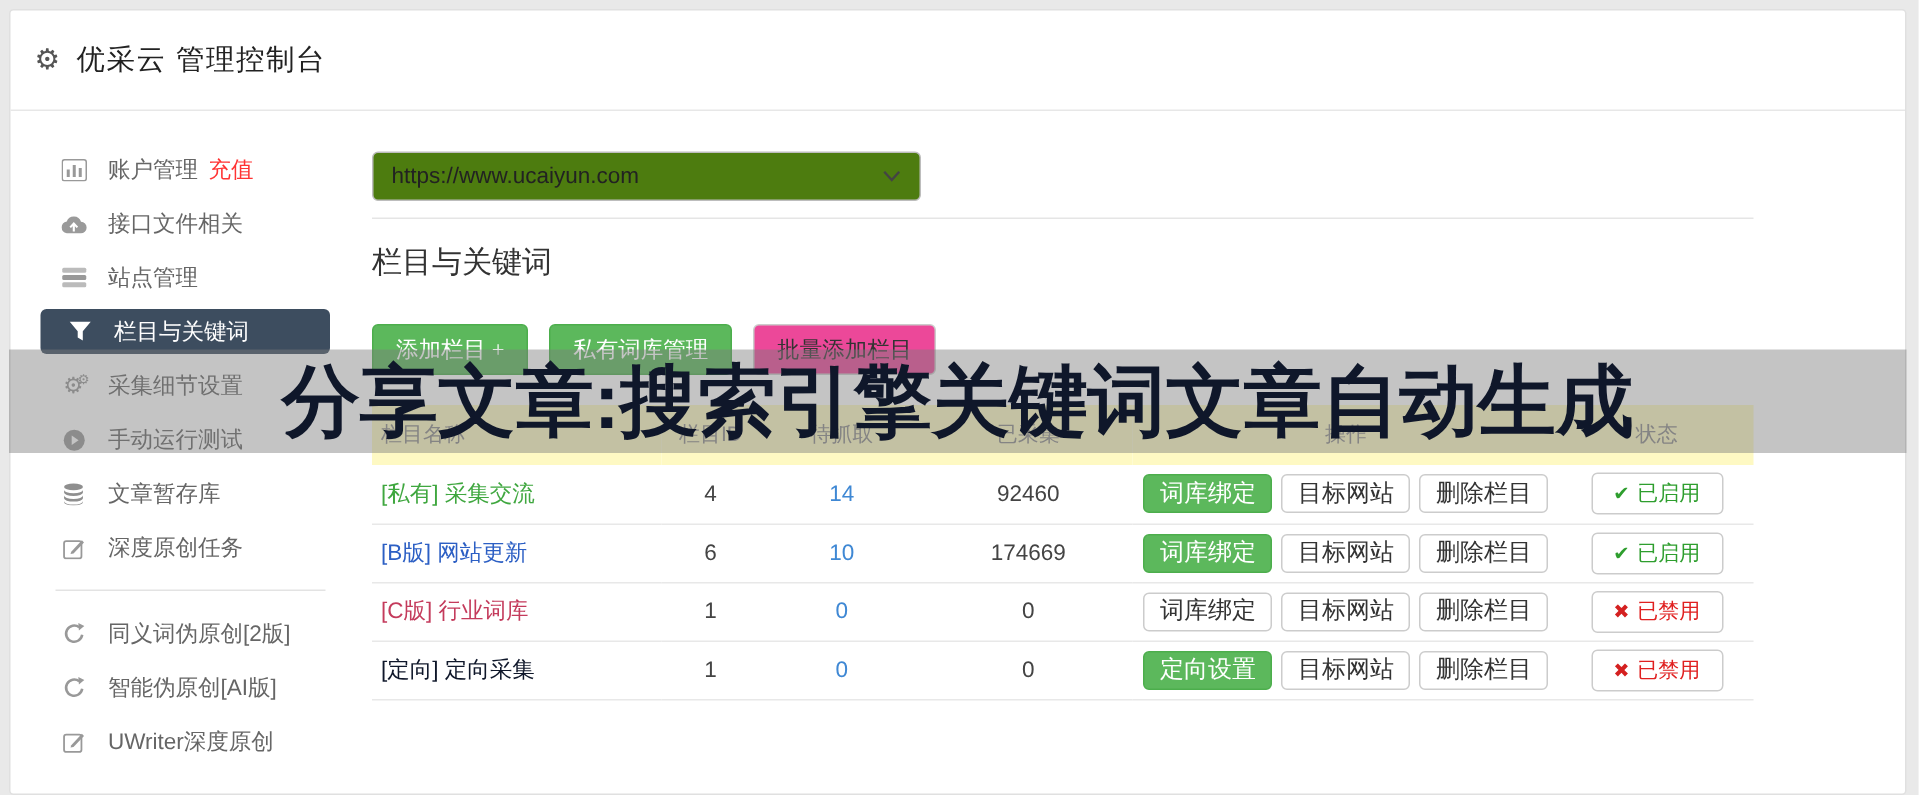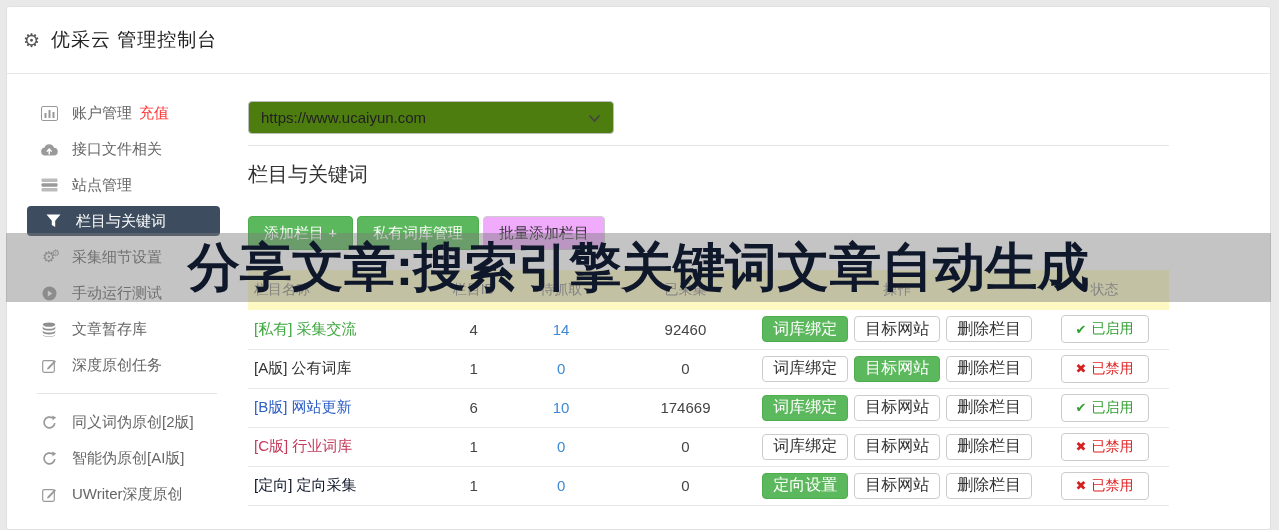--- a/index.html
+++ b/index.html
@@ -28,25 +28,25 @@
   .side-divider { height:1px; background:#e3e3e3; margin:10px 30px 10px 30px; }
   .icn svg { display:block; }
 
   
   .main { position:absolute; left:241px; top:67px; width:921px; }
   .site-select { margin-top:27px; width:366px; height:33px; border:1px solid #bdbdbd; border-radius:4px;
                  display:flex; align-items:center; justify-content:space-between;
                  padding:0 12px 0 12px; font-size:15px; color:#222; cursor:pointer; background:#4d7c0f; }
   .hr { height:1px; background:#e5e5e5; margin-top:11px; }
   .section-title { margin-top:15px; font-size:20px; font-weight:500; color:#333; }
-  .toolbar { margin-top:28px; display:flex; gap:4px; }
+  .toolbar { margin-top:28px; display:flex; gap:14px;font-family:Liberation Serif, serif; }
   .btn { height:34px; border-radius:4px; font-size:15px; padding:0 15px; cursor:pointer;
          font-family:inherit; }
   .btn.green { background:#5cb85c; border:1px solid #4cae4c; color:#fff; }
-  .btn.plain { background:#f0abfc; border:1px solid #ccc; color:#333; }
+  .btn.plain { background:#ec4899; border:1px solid #ccc; color:#333; }
 
   
   table { margin-top:20px; width:100%; border-collapse:collapse; table-layout:fixed; }
   col.c-name{width:21%} col.c-id{width:7%} col.c-pending{width:12%}
   col.c-collected{width:15%} col.c-actions{width:31%} col.c-status{width:14%}
   thead th { background:#fef9c3; color:#8a8a8a; font-weight:400; font-size:14px; height:40px;
              text-align:center; }
   thead th:first-child { text-align:left; padding-left:6px; }
   tbody td { height:39px; border-bottom:1px solid #e8e8e8; font-size:15px; text-align:center; color:#444; }
   tbody td:first-child { text-align:left; padding-left:6px; }
@@ -234,37 +234,20 @@
                   <button class="btn-mini plain">目标网站</button>
                   <button class="btn-mini plain">删除栏目</button>
                 </div>
               </td>
               <td><button class="status-btn enabled">
                   <span class="st-icon">✔</span>
                   <span>已启用</span>
                 </button></td>
             </tr>
             <tr>
-              <td><span class="name-link" style="color: rgb(51, 51, 51);">[A版] 公有词库</span></td>
-              <td>1</td>
-              <td><span class="num-link">0</span></td>
-              <td>0</td>
-              <td>
-                <div class="act-wrap">
-                  <button class="btn-mini plain">词库绑定</button>
-                  <button class="btn-mini green">目标网站</button>
-                  <button class="btn-mini plain">删除栏目</button>
-                </div>
-              </td>
-              <td><button class="status-btn disabled">
-                  <span class="st-icon">✖</span>
-                  <span>已禁用</span>
-                </button></td>
-            </tr>
-            <tr>
               <td><span class="name-link" style="color: rgb(44, 95, 196);">[B版] 网站更新</span></td>
               <td>6</td>
               <td><span class="num-link">10</span></td>
               <td>174669</td>
               <td>
                 <div class="act-wrap">
                   <button class="btn-mini green">词库绑定</button>
                   <button class="btn-mini plain">目标网站</button>
                   <button class="btn-mini plain">删除栏目</button>
                 </div>

